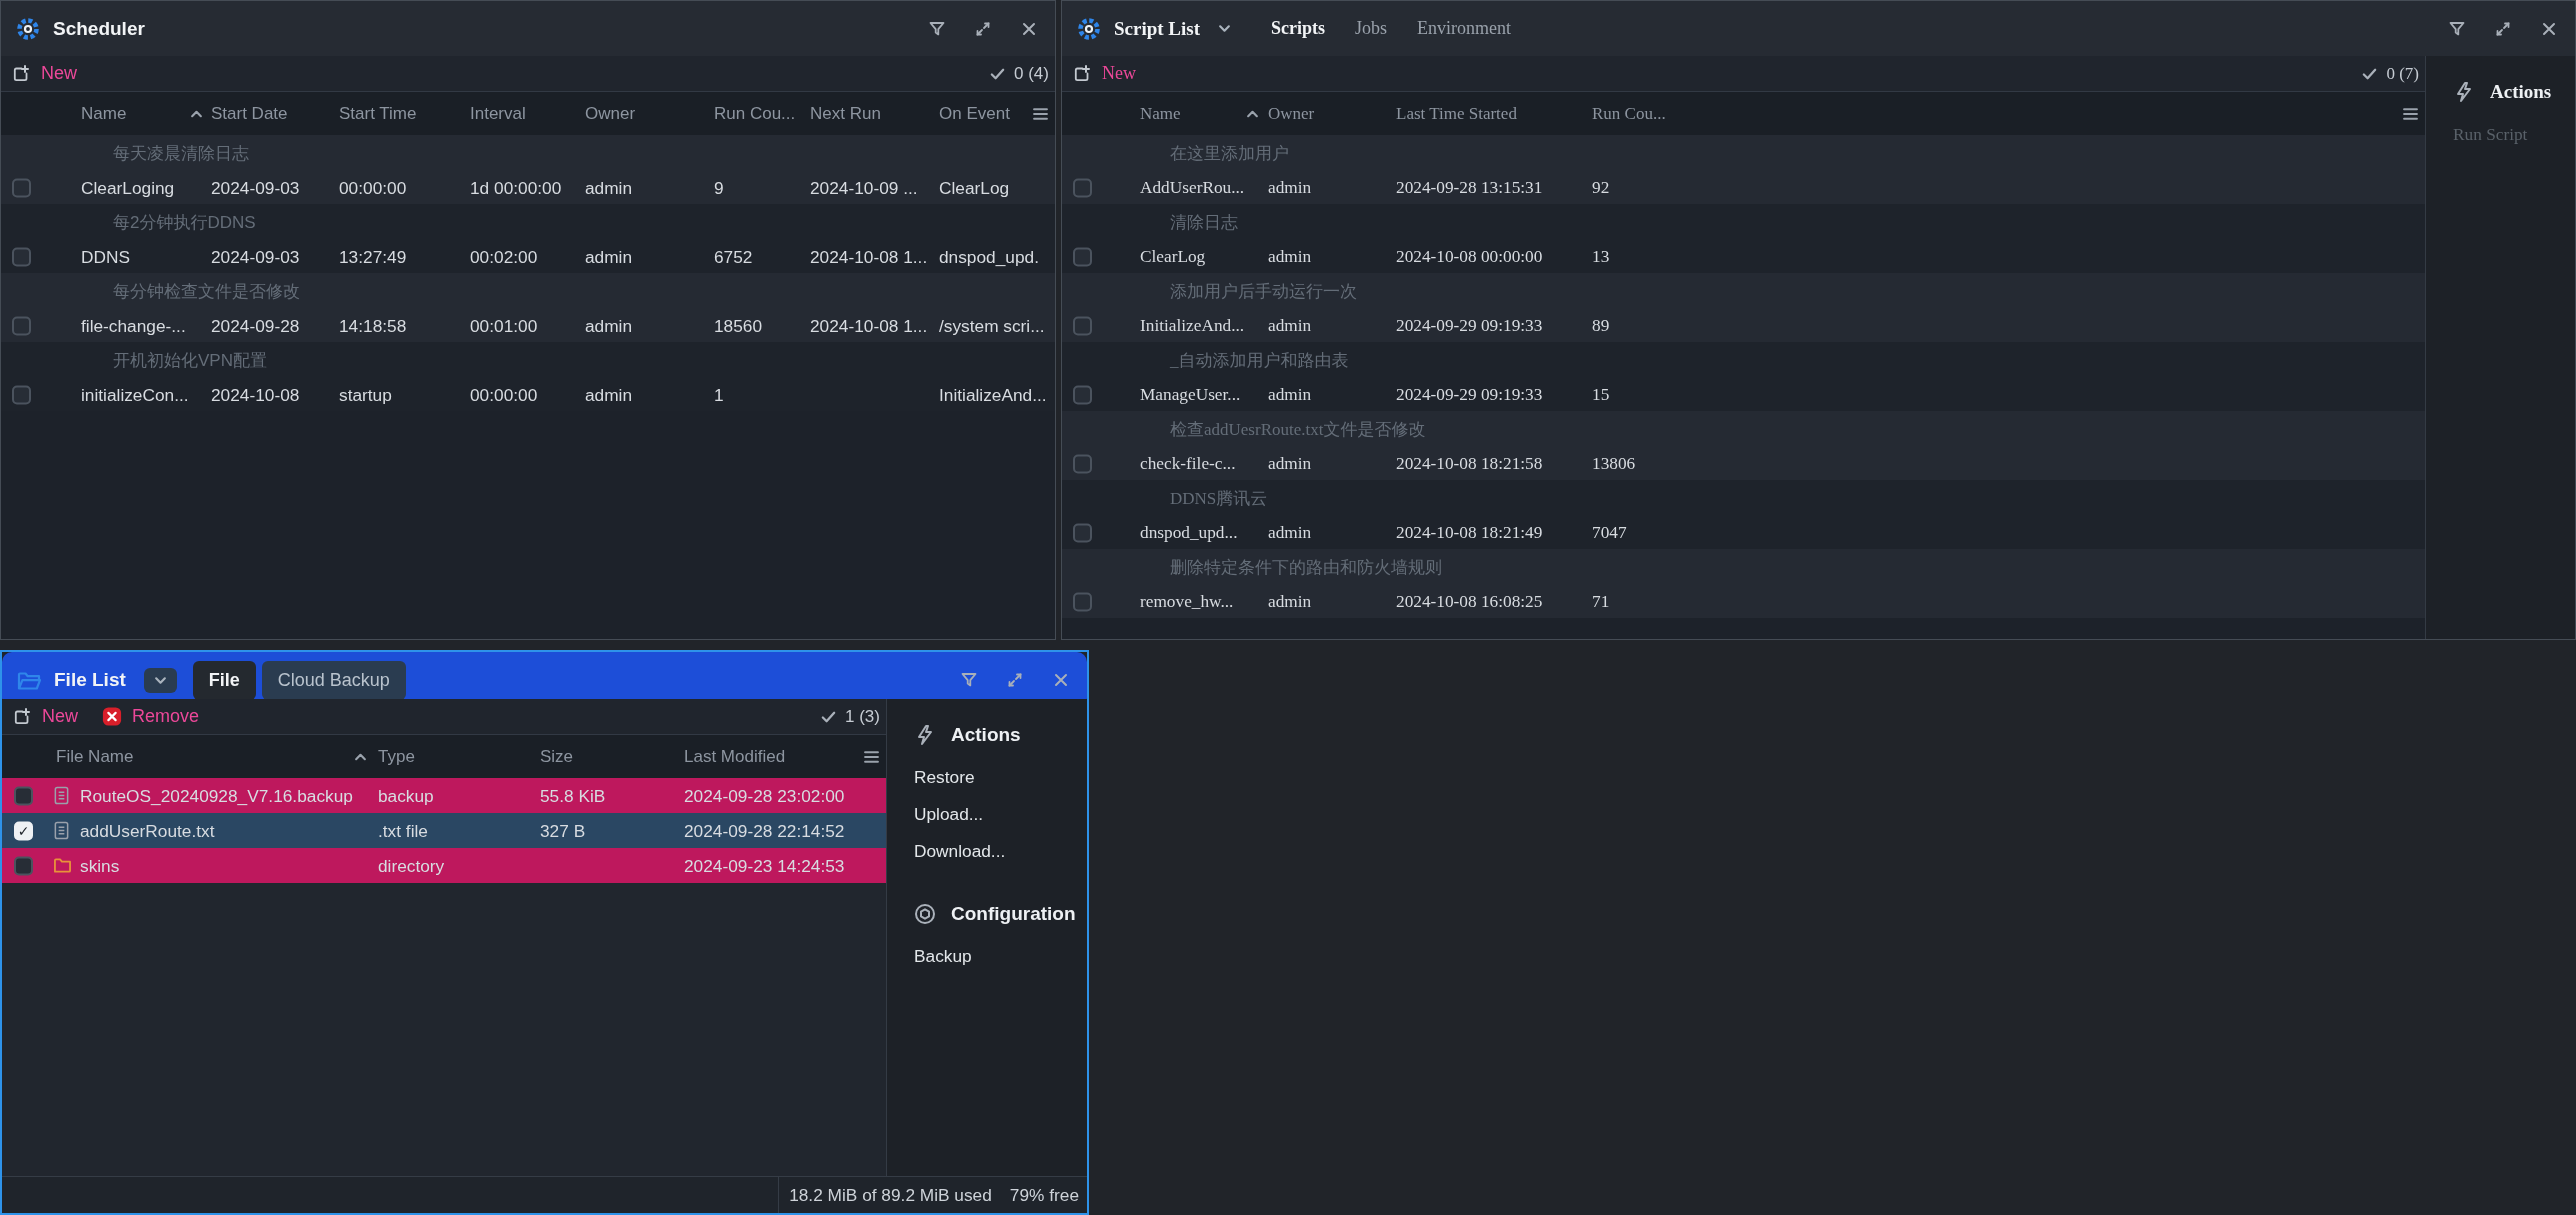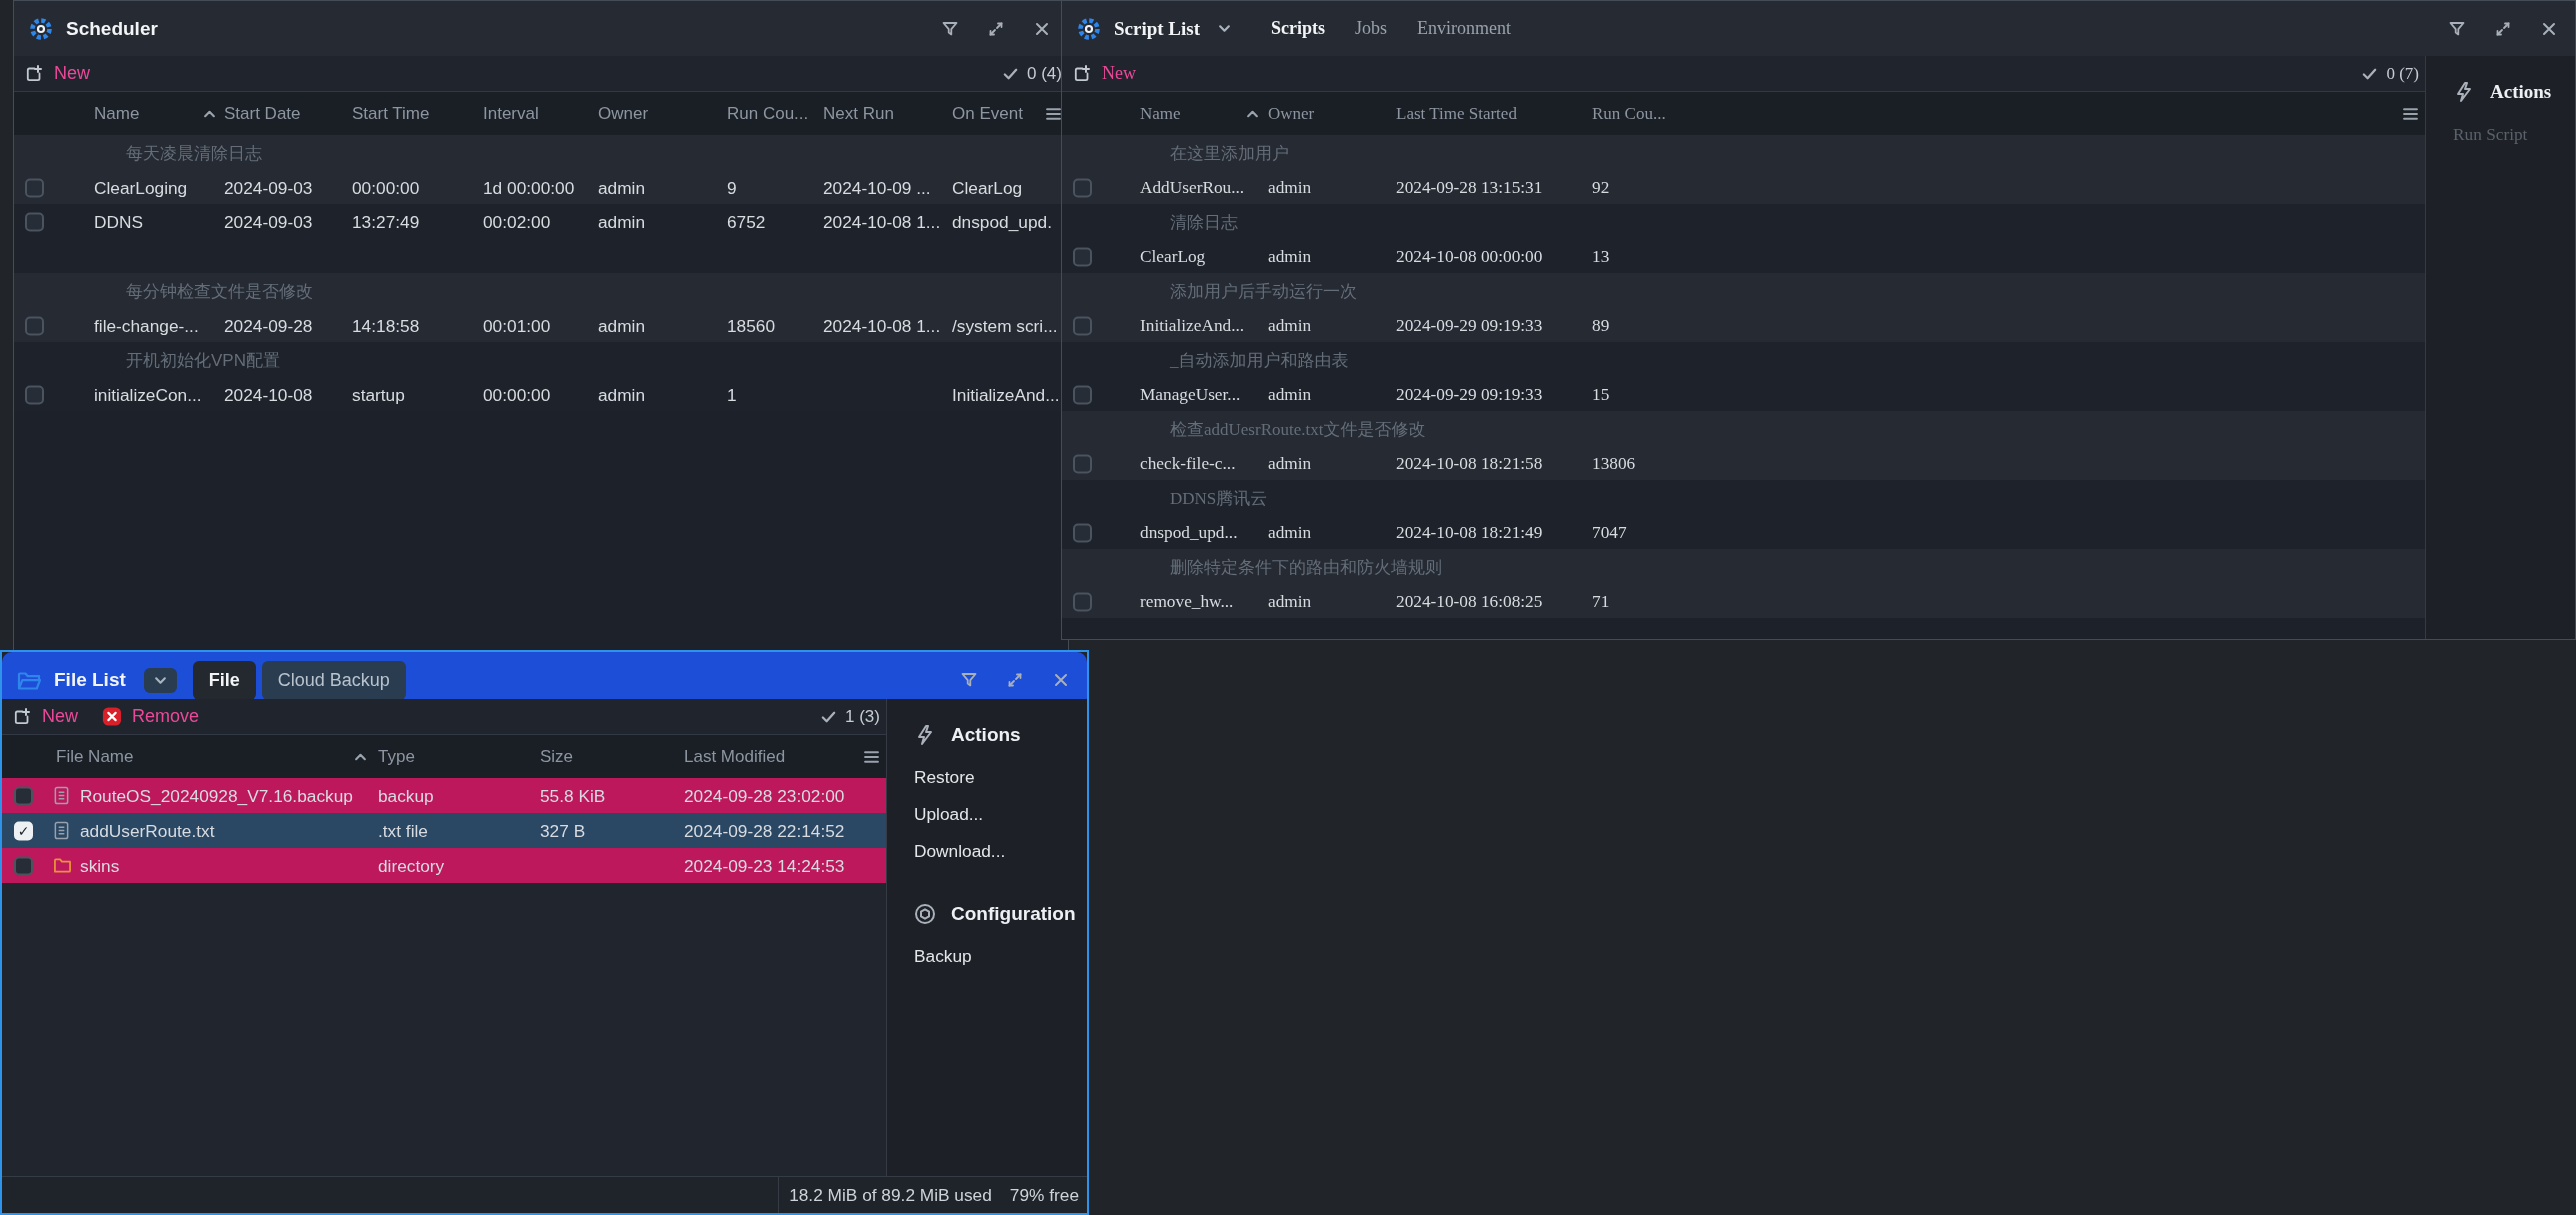--- a/index.html
+++ b/index.html
@@ -78,21 +78,21 @@
     display:flex;align-items:center;justify-content:flex-end;gap:18px;padding-right:8px;
     font-size:17.3px;color:#ced3d9;padding-left:28px;}
   .status-div{position:absolute;left:776px;top:0;bottom:0;width:1px;background:#353c46;}
   svg{display:block;}
 </style>
 </head>
 <body>
 
 <div class="desktop">
 
-  <section class="window" id="win-scheduler" style="left:13px;top:0;width:1056px;height:812px;">
+  <section class="window" id="win-scheduler" style="left:0;top:0;width:1056px;height:640px;">
     <header class="titlebar">
       <span class="wicon">
           <svg viewBox="0 0 26 26" width="26" height="26">
             <circle cx="13" cy="13" r="8.5" fill="none" stroke="#2f86ea" stroke-width="4.6" stroke-dasharray="4.05 2.63"></circle>
             <circle cx="13" cy="13" r="3" fill="none" stroke="#eef2f6" stroke-width="2.2"></circle>
           </svg>
         </span>
       <span class="wtitle">Scheduler</span>
       <span class="tb-spacer"></span>
       <span class="tb-icons">
@@ -169,20 +169,23 @@
             <span class="cell col-int">1d 00:00:00</span>
             <span class="cell col-owner">admin</span>
             <span class="cell col-run">9</span>
             <span class="cell col-next">2024-10-09 ...</span>
             <span class="cell col-event">ClearLog</span>
           </div>
         </div>
 
         <div class="grp even">
           <div class="trow">
+            <span class="cell comment ind">每2分钟执行DDNS</span>
+          </div>
+          <div class="trow">
             <span class="cb col-cb"></span>
             <span class="cell col-name">DDNS</span>
             <span class="cell col-date">2024-09-03</span>
             <span class="cell col-time">13:27:49</span>
             <span class="cell col-int">00:02:00</span>
             <span class="cell col-owner">admin</span>
             <span class="cell col-run">6752</span>
             <span class="cell col-next">2024-10-08 1...</span>
             <span class="cell col-event">dnspod_upd.</span>
           </div>

